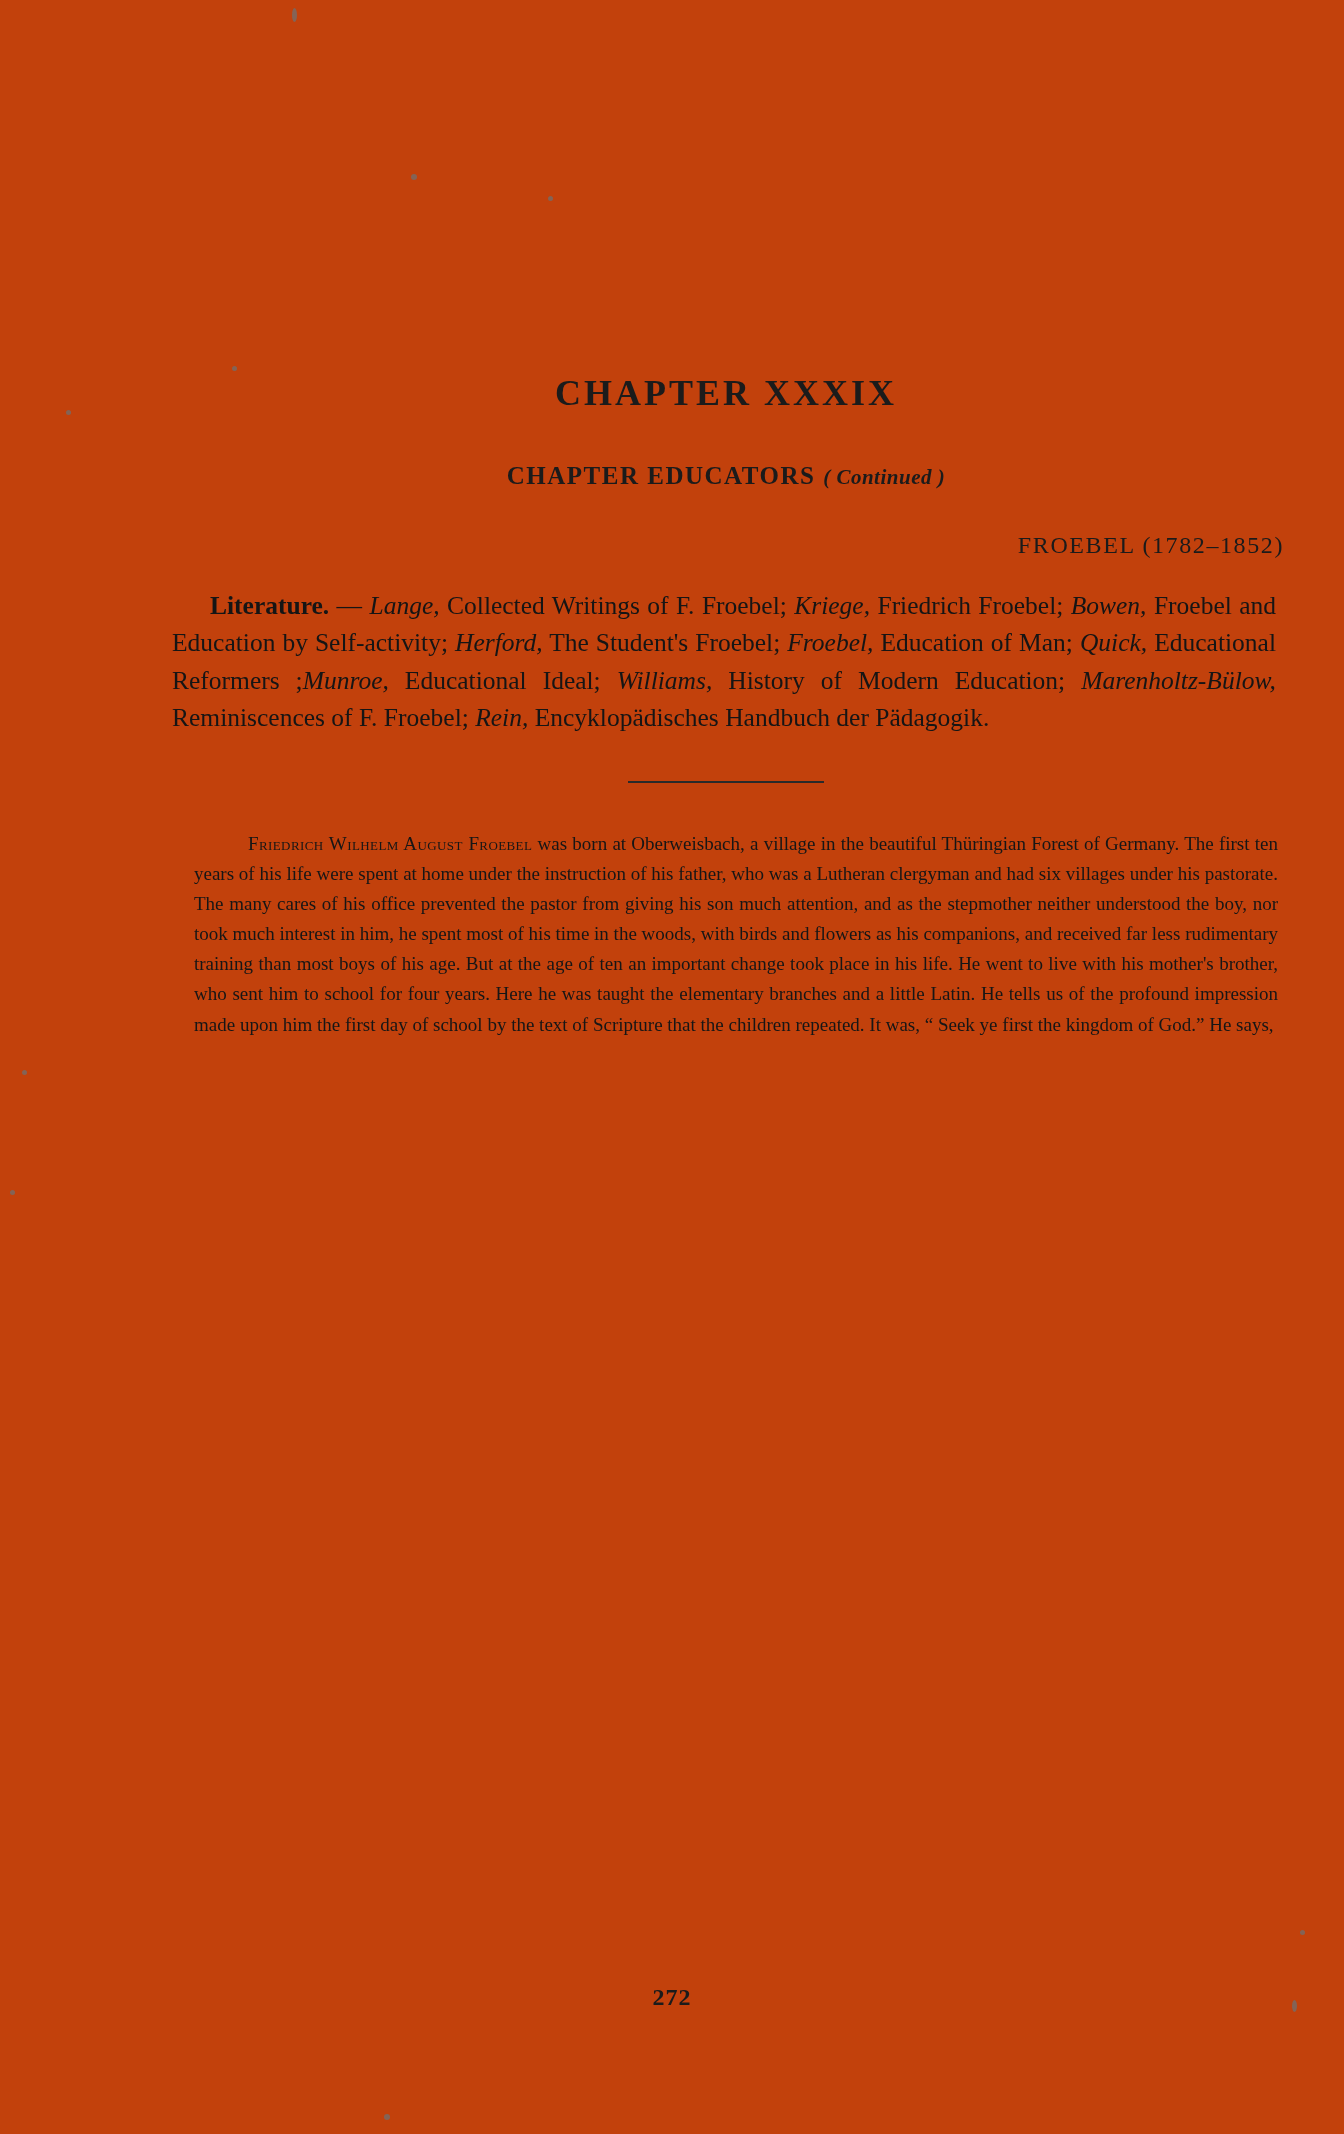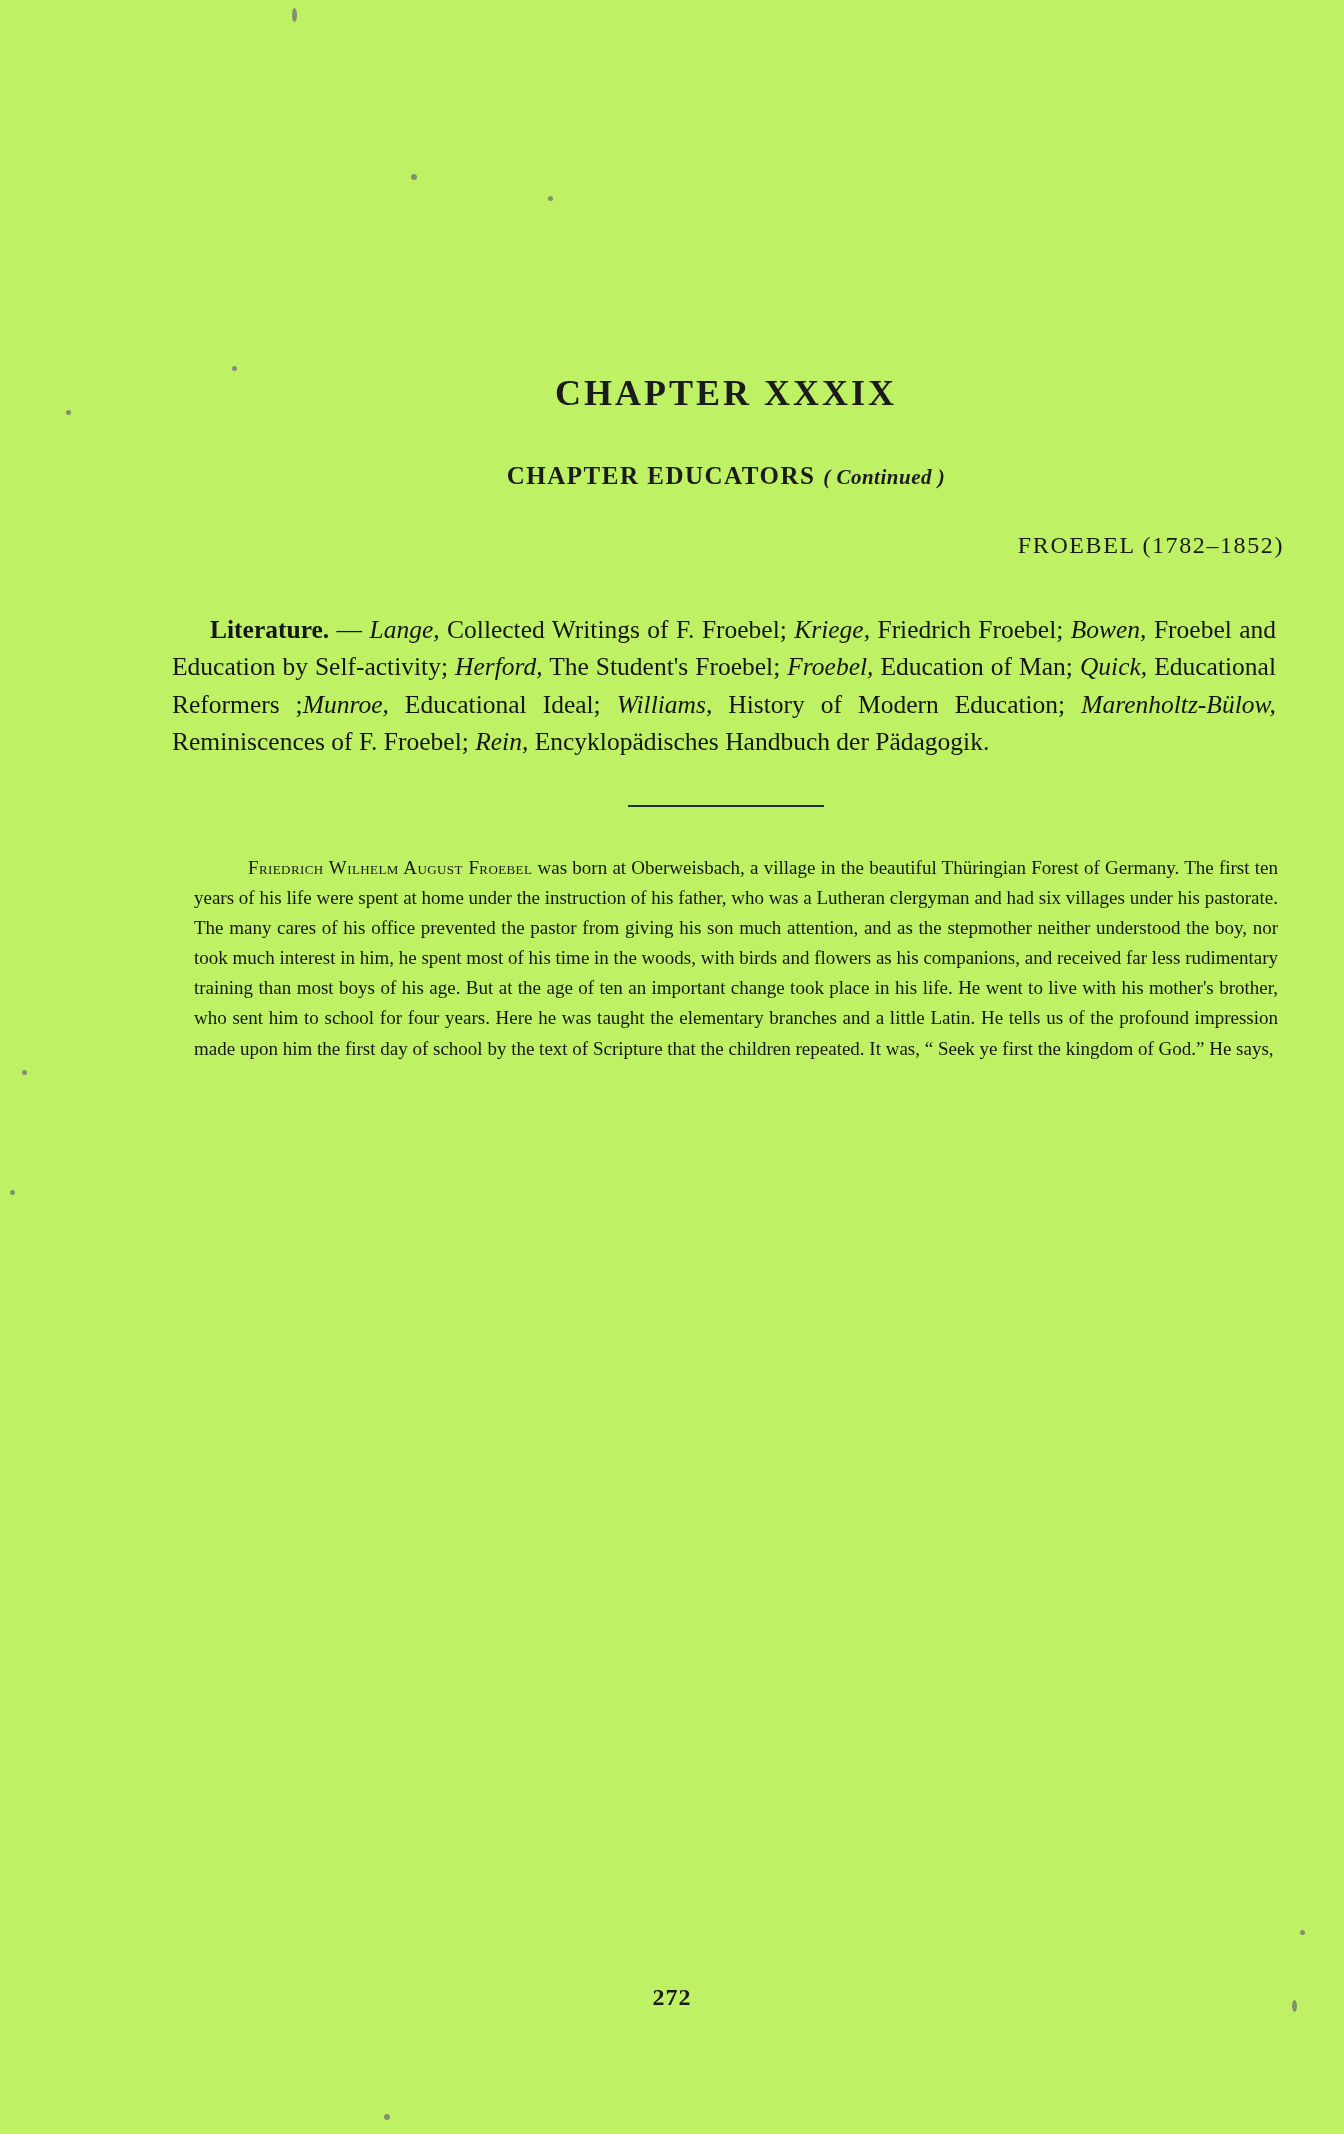--- a/index.html
+++ b/index.html
@@ -15,21 +15,21 @@
     color: #1a1a1a;
     overflow: hidden;
   }
 
   .page {
     position: absolute;
     top: 0;
     left: 0;
     width: 1344px;
     height: 2134px;
-    background: #bef264;
+    background: #c2410c;
   }
 
   .content {
     position: absolute;
     left: 168px;
     top: 0;
     width: 1116px;
   }
 
   
@@ -60,21 +60,21 @@
   .author-line {
     text-align: right;
     font-size: 24px;
     letter-spacing: 1.6px;
     margin-top: 42px;
     color: #1b1b1b;
   }
 
   
   .literature {
-    margin-top: 52px;
+    margin-top: 28px;
     font-size: 25.5px;
     line-height: 1.47;
     text-align: justify;
     color: #151515;
     padding: 0 8px 0 4px;
   }
   .literature .lead {
     font-weight: bold;
   }
   .literature i {

